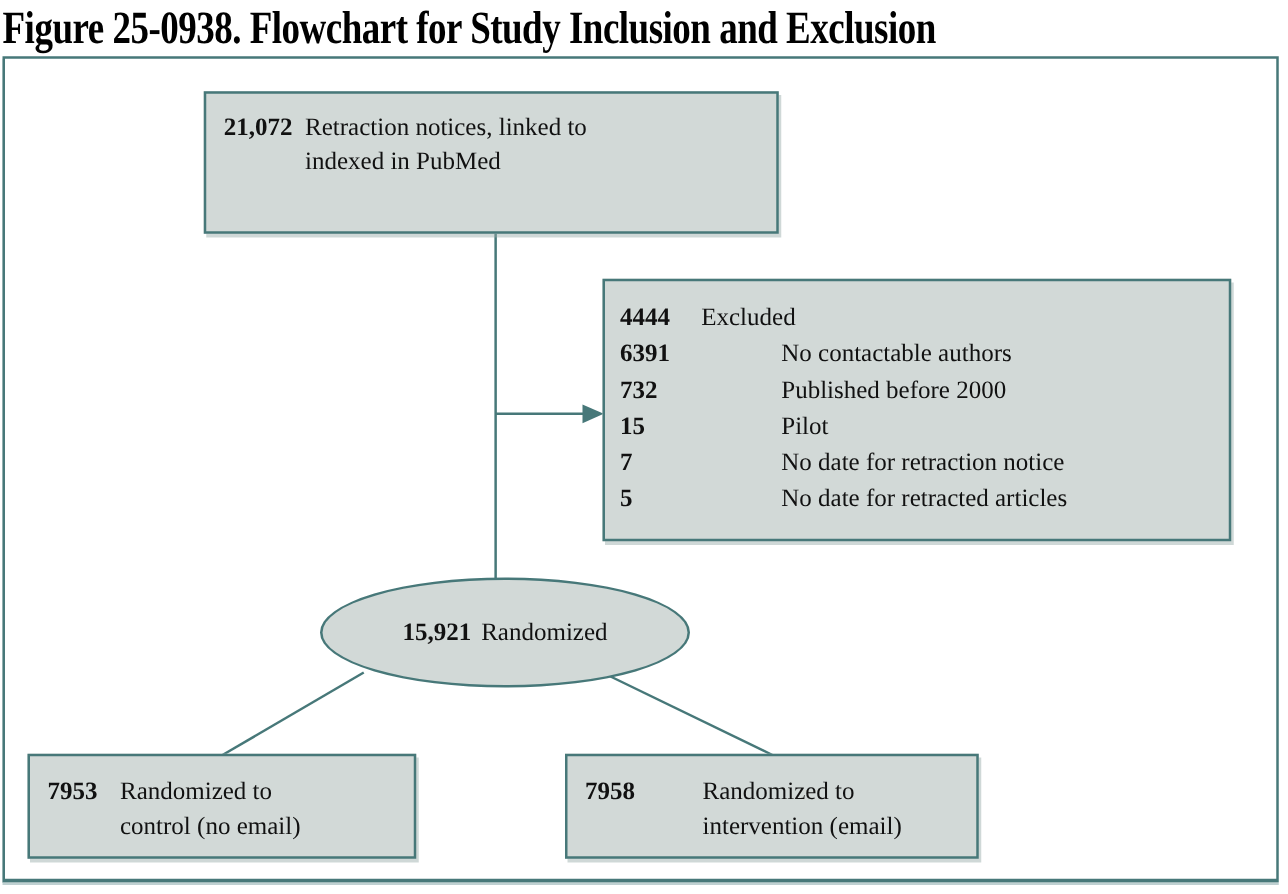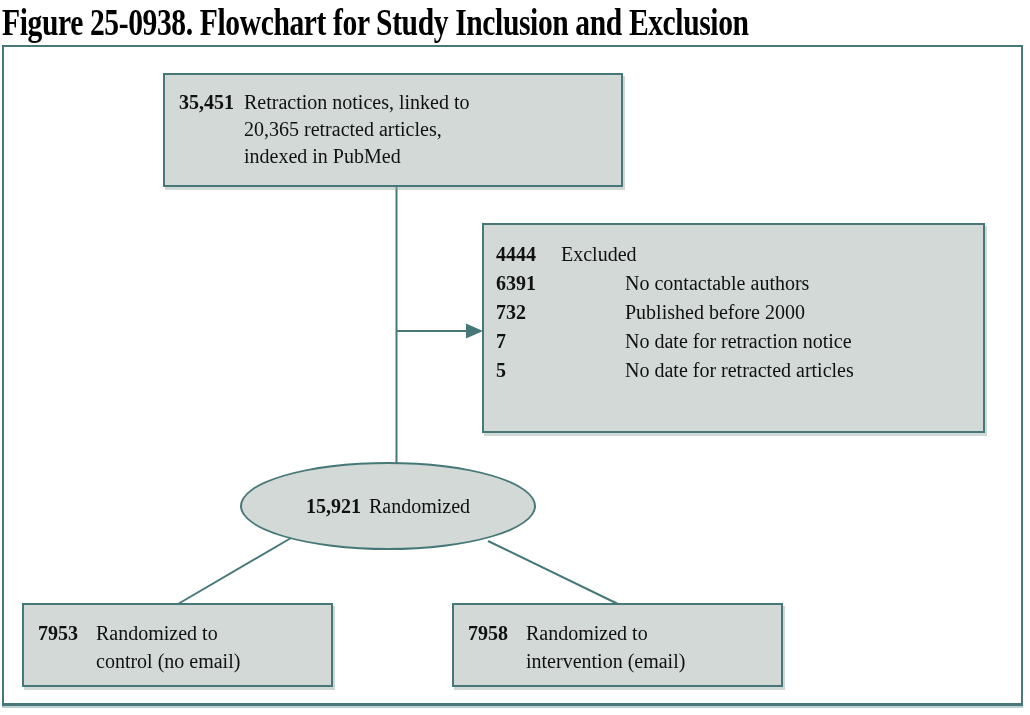--- a/index.html
+++ b/index.html
@@ -67,74 +67,76 @@
     line-height: 29px;
   }
   .excl-row .rownum {
     display: inline-block;
     width: 116px;
     font-weight: 700;
     margin-right: 13px;
   }
   .excl-row.first .rownum { width: 52px; }
   .ellipse-node {
-    left: 240px; top: 462px;
+    left: 256px; top: 462px;
     width: 296px; height: 88px;
     border-radius: 50%;
     display: flex;
     align-items: center;
     justify-content: center;
     box-shadow: none;
   }
   .ellipse-node .num { margin-right: 8px; }
   .arm-box {
     top: 603px;
     height: 84px;
     padding: 14px 6px 0 14px;
     line-height: 28px;
   }
   .control-box { left: 22px; width: 311px; }
-  .intervention-box { left: 452px; width: 331px; }
+  .intervention-box { left: 452px; width: 331px; gap: 36px; }
   .arm-box .num, .arm-box .rownum-top { flex: 0 0 auto; margin-right: 18px; }
 </style>
 </head>
 <body>
 
 <div class="page">
 
   <div class="fig-title">Figure 25-0938. Flowchart for Study Inclusion and Exclusion</div>
 
   <div class="frame"></div>
 
   <svg class="connectors" width="1030" height="715" viewBox="0 0 1030 715" xmlns="http://www.w3.org/2000/svg">
     <line x1="396.5" y1="186" x2="396.5" y2="463" stroke="#477879" stroke-width="2"></line>
     <line x1="396.5" y1="331" x2="469" y2="331" stroke="#477879" stroke-width="2"></line>
     <polygon points="466,323.5 483,331 466,338.5" fill="#477879"></polygon>
     <line x1="291" y1="538" x2="178" y2="604" stroke="#477879" stroke-width="2"></line>
     <line x1="488" y1="541" x2="618" y2="604" stroke="#477879" stroke-width="2"></line>
   </svg>
 
   <div class="node source-box flexrow">
-    <span class="num">35,451</span>
+    <span class="num">21,072</span>
     <div>
       <div>Retraction notices, linked to</div>
-      <div>20,365 retracted articles,</div>
       <div>indexed in PubMed</div>
     </div>
   </div>
 
   <div class="node excluded-box">
     <div class="excl-row first">
       <span class="rownum">4444</span><span>Excluded</span>
     </div>
     <div class="excl-row">
       <span class="rownum">6391</span><span>No contactable authors</span>
     </div>
     <div class="excl-row">
       <span class="rownum">732</span><span>Published before 2000</span>
+    </div>
+    <div class="excl-row">
+      <span class="rownum">15</span><span>Pilot</span>
     </div>
     <div class="excl-row">
       <span class="rownum">7</span><span>No date for retraction notice</span>
     </div>
     <div class="excl-row">
       <span class="rownum">5</span><span>No date for retracted articles</span>
     </div>
   </div>
 
   <div class="node ellipse-node">

